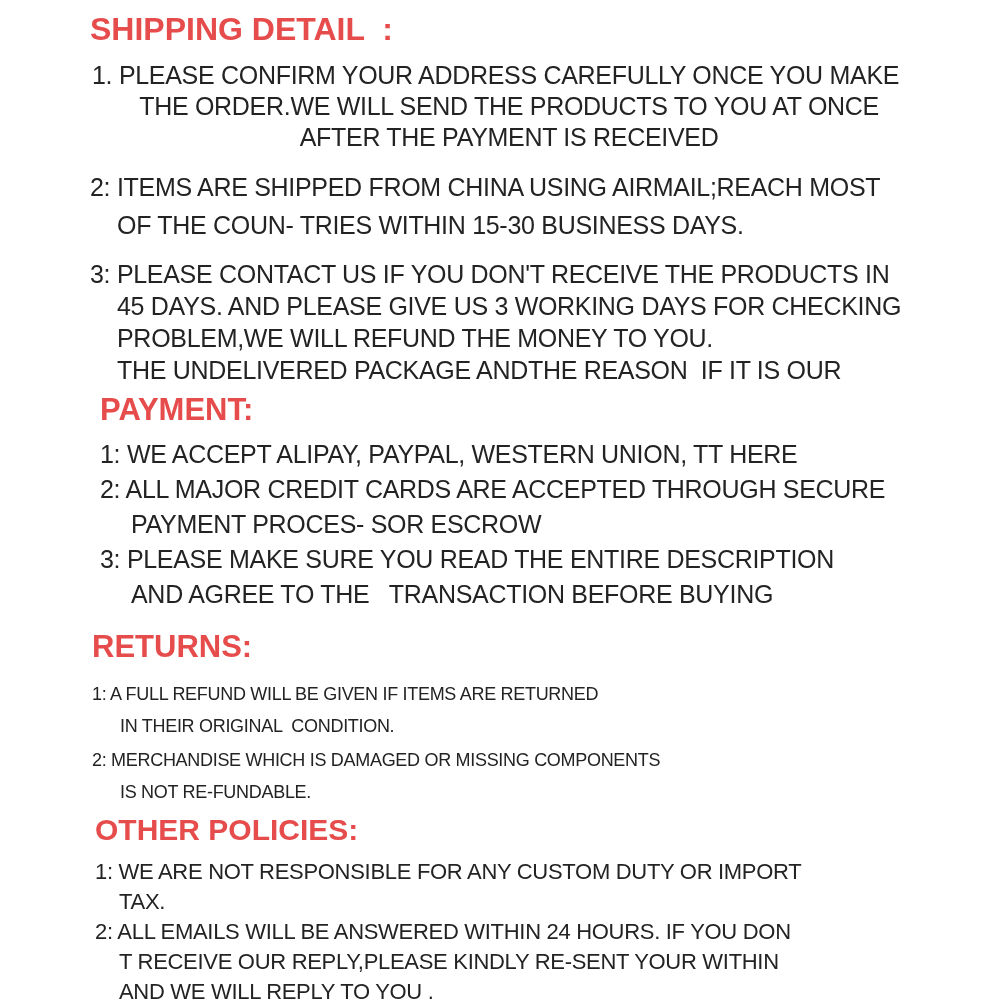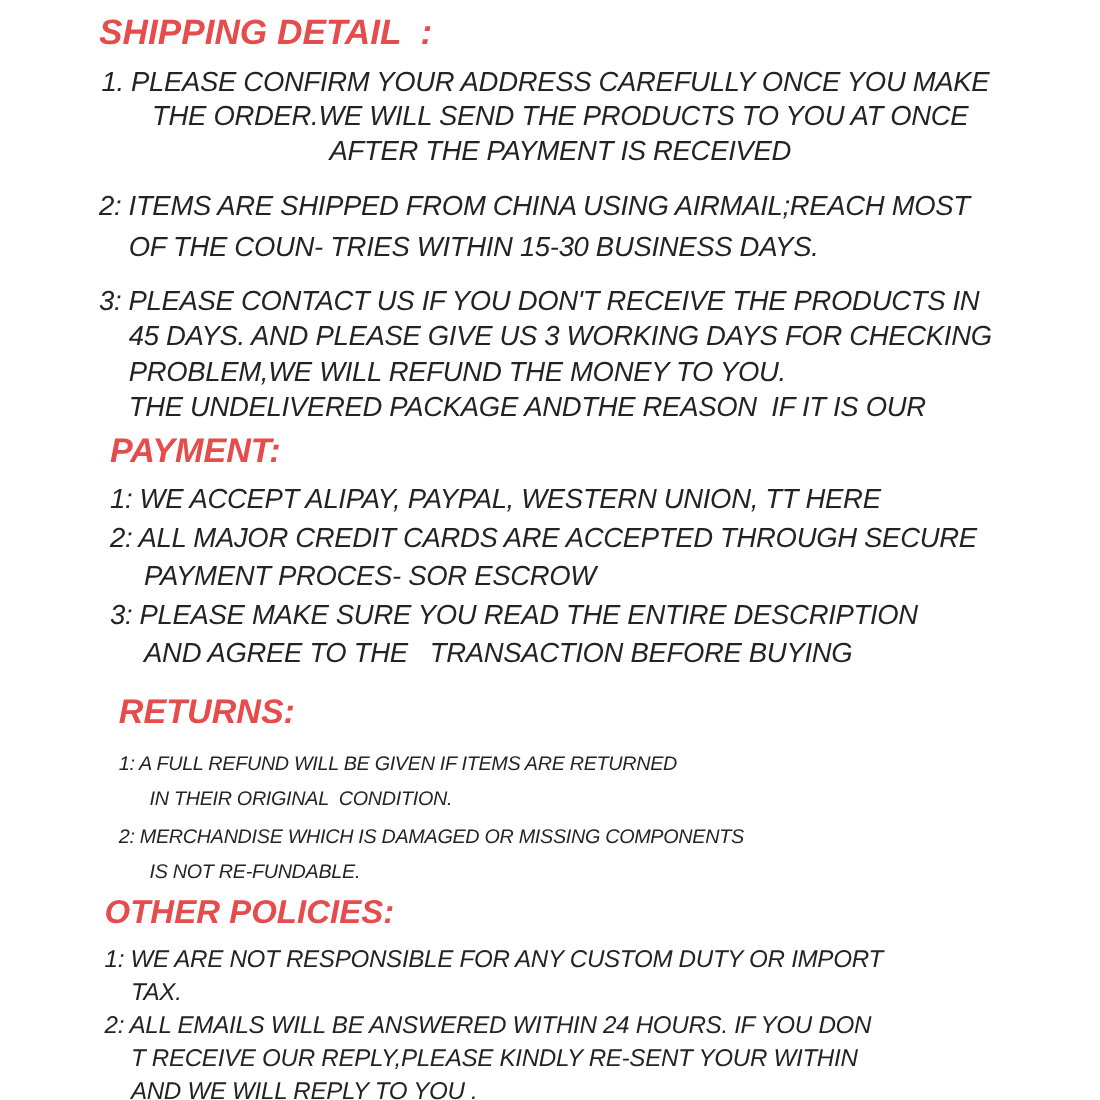--- a/index.html
+++ b/index.html
@@ -14,21 +14,21 @@
   }
   .page {
     position: relative;
     width: 1000px;
     height: 1000px;
     background: var(--page-bg);
     overflow: hidden;
     font-family: "Liberation Sans", sans-serif;
     color: var(--body-color);
   }
-  section { position: absolute; font-style: italic; }
+  section { position: absolute; }
   .heading {
     font-weight: bold;
     color: var(--heading-color);
     white-space: pre;
     letter-spacing: 0px;
     margin: 0;
   }
   .item { margin: 0; }
   .line {
     display: block;
@@ -49,21 +49,21 @@
   #sec-shipping .line + .line { padding-left: 27px; }
 
   
   #sec-payment { top: 390px; left: 100px; }
   #sec-payment .heading { font-size: 31px; line-height: 40px; margin-bottom: 7px; }
   #sec-payment .item { font-size: 25px; }
   #sec-payment .line { line-height: 35px; }
   #sec-payment .line + .line { padding-left: 31px; }
 
   
-  #sec-returns { top: 626px; left: 108px; }
+  #sec-returns { top: 626px; left: 92px; }
   #sec-returns .heading { font-size: 31px; line-height: 42px; margin-bottom: 10px; }
   #sec-returns .item { font-size: 18px; margin-bottom: 2px; }
   #sec-returns .line { line-height: 32px; }
   #sec-returns .line + .line { padding-left: 28px; }
 
   
   #sec-other { top: 812px; left: 95px; }
   #sec-other .heading { font-size: 30px; line-height: 36px; margin-bottom: 9px; }
   #sec-other .item { font-size: 22px; }
   #sec-other .line { line-height: 30px; }

